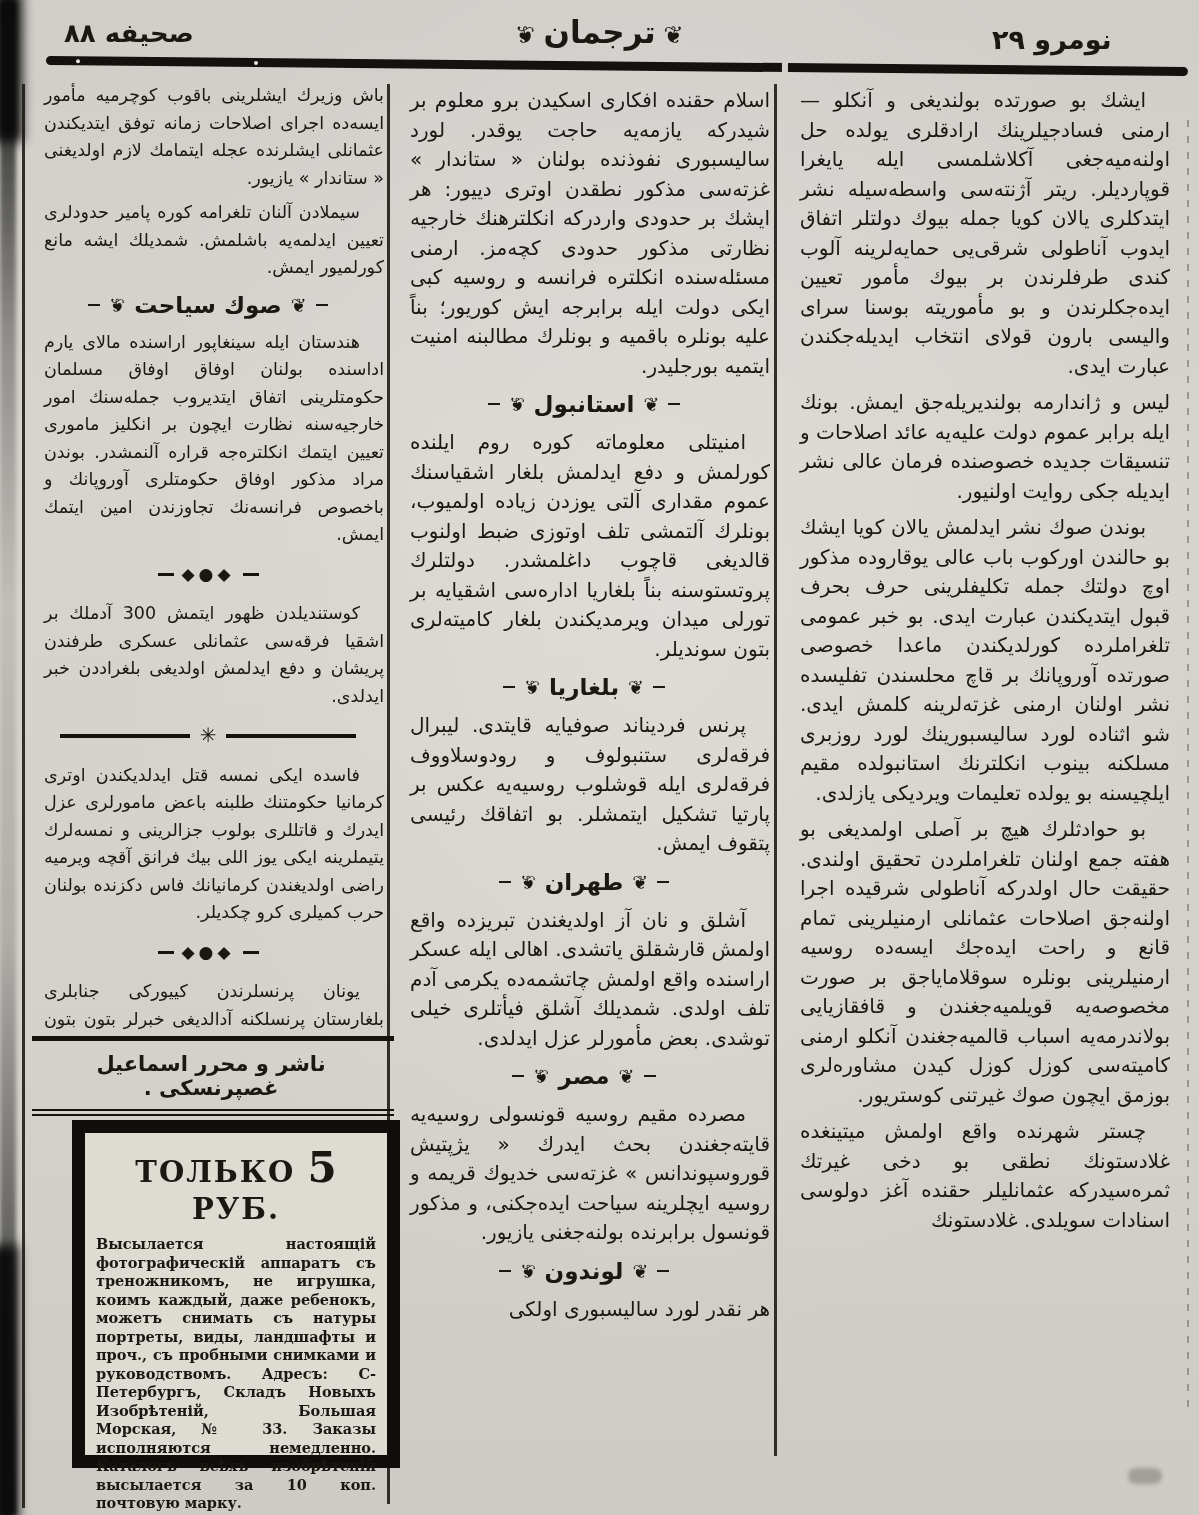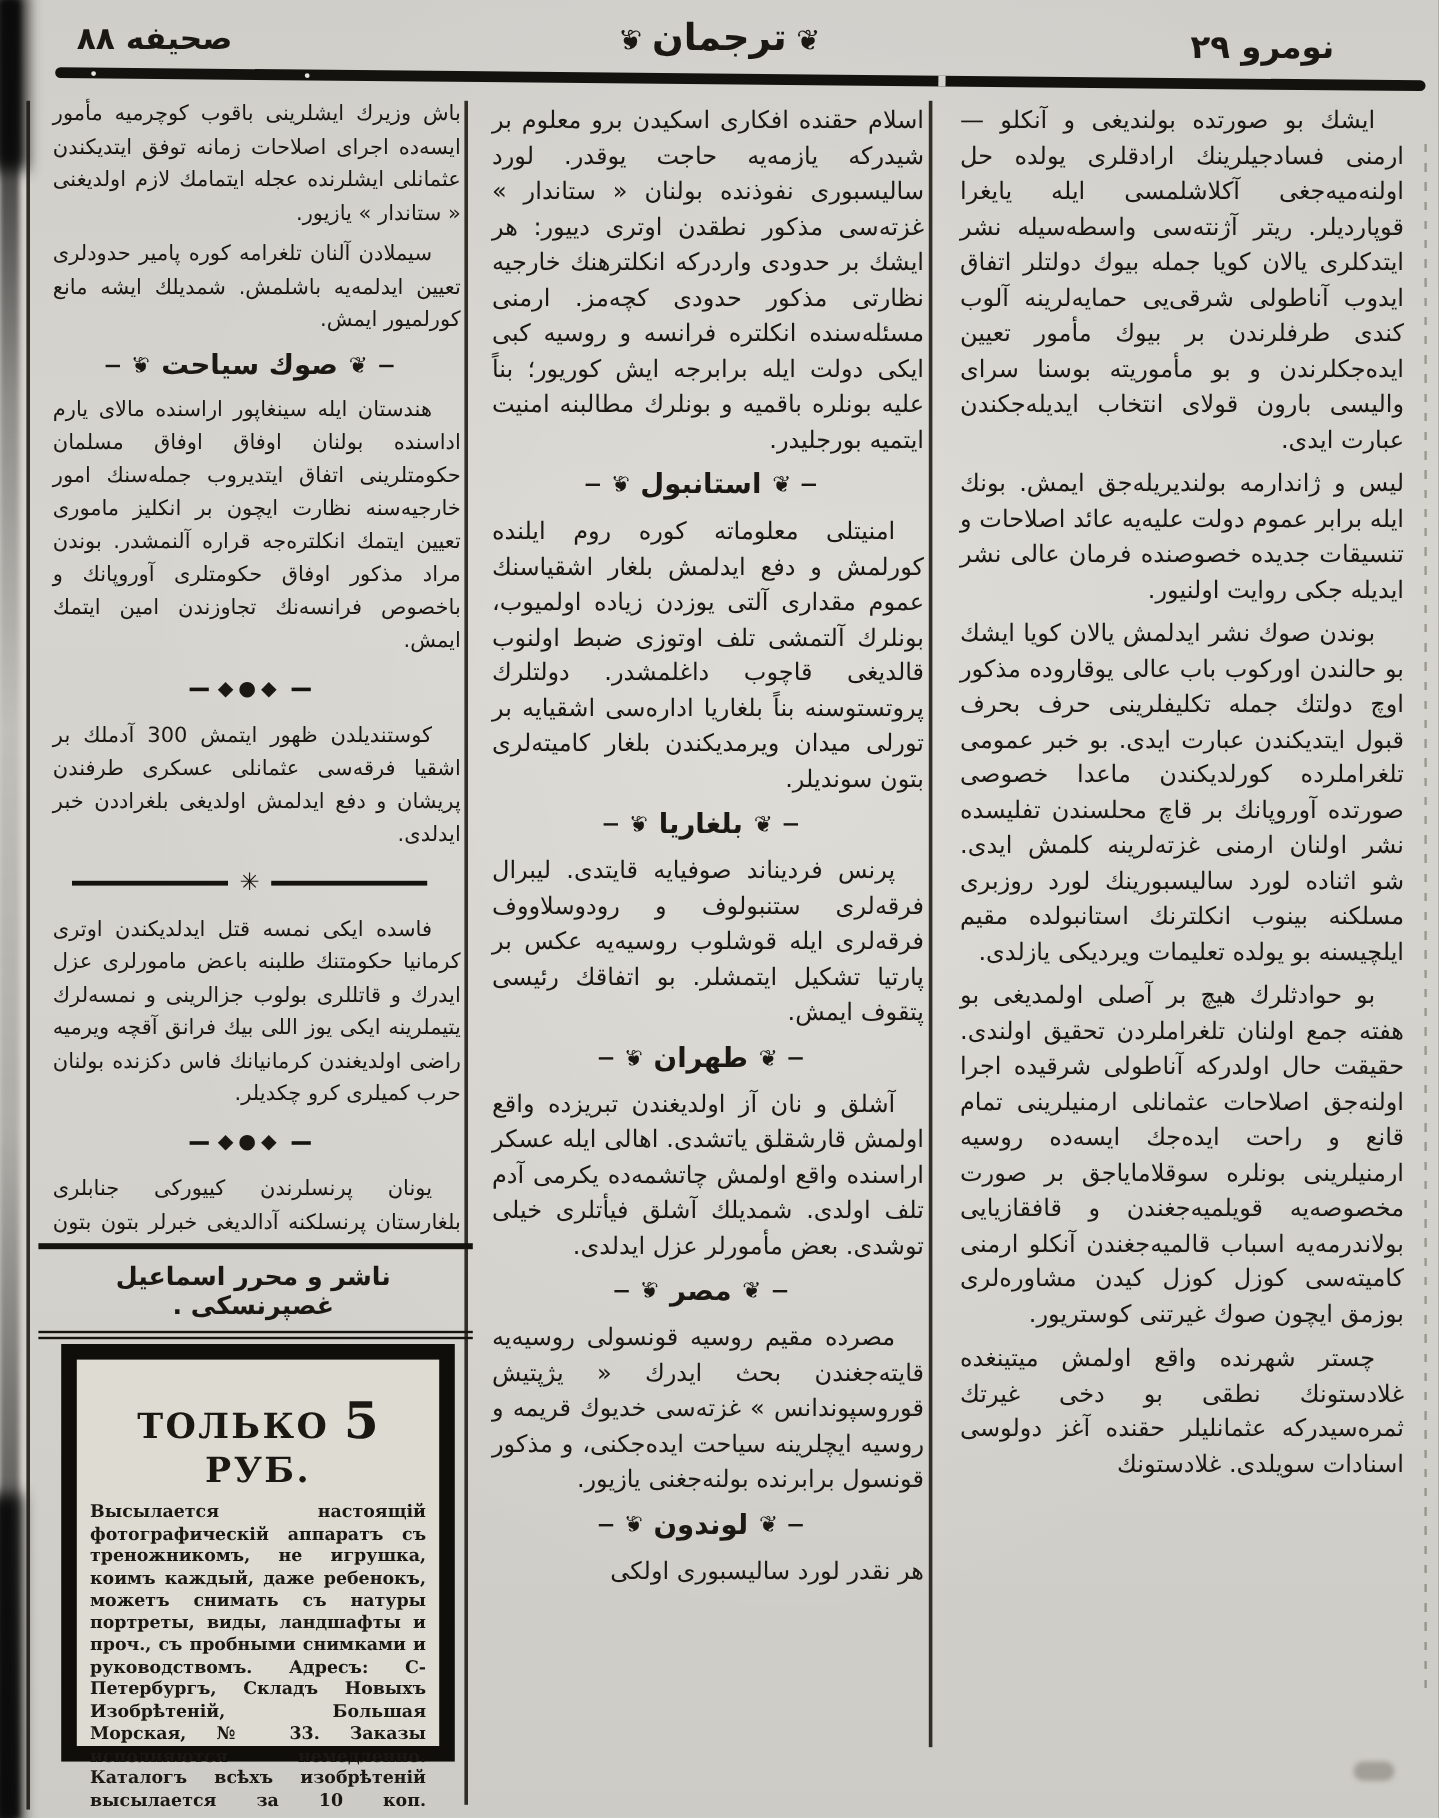--- a/index.html
+++ b/index.html
@@ -56,22 +56,22 @@
   .div-diamond .dline{width:16px;height:3px;background:#15130e;}
   .div-star{display:flex;align-items:center;justify-content:center;gap:10px;margin:12px 0;}
   .div-star .dline{flex:0 0 130px;height:4px;background:#15130e;}
   .div-star .glyph{font-size:20px;}
 
   .pub{position:absolute;left:32px;top:1036px;width:350px;direction:rtl;text-align:center;
     border-top:5px solid #15130e;border-bottom:7px double #15130e;
     padding:11px 8px 9px 4px;font-size:21px;font-weight:bold;}
 
   
-  .ad{position:absolute;left:51px;top:1120px;width:328px;height:348px;box-sizing:border-box;
-    border:13px solid #0f0e0b;background:#dedbd3;padding:22px 11px;direction:ltr;
+  .ad{position:absolute;left:72px;top:1120px;width:328px;height:348px;box-sizing:border-box;
+    border:13px solid #0f0e0b;background:#dedbd3;padding:6px 11px;direction:ltr;
     font-family:"DejaVu Serif",serif;}
   .ad-title{text-align:center;font-weight:bold;font-size:29px;letter-spacing:2px;margin-top:4px;}
   .ad-title .price{font-size:42px;letter-spacing:0;}
   .ad-body{font-size:14.5px;line-height:18.5px;font-weight:bold;text-align:justify;margin-top:9px;}
 </style>
 </head>
 <body>
 
 <div class="page">
 

